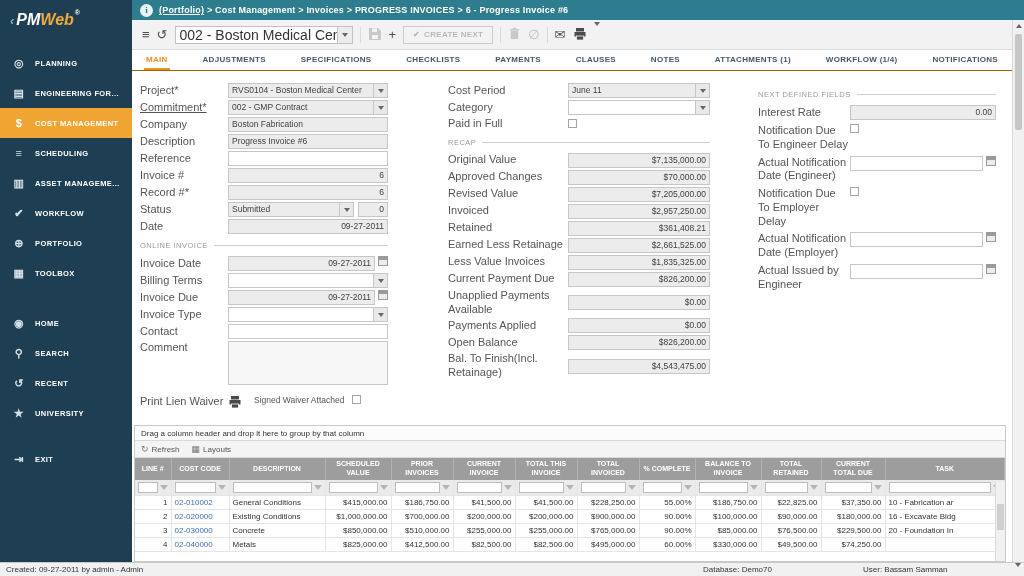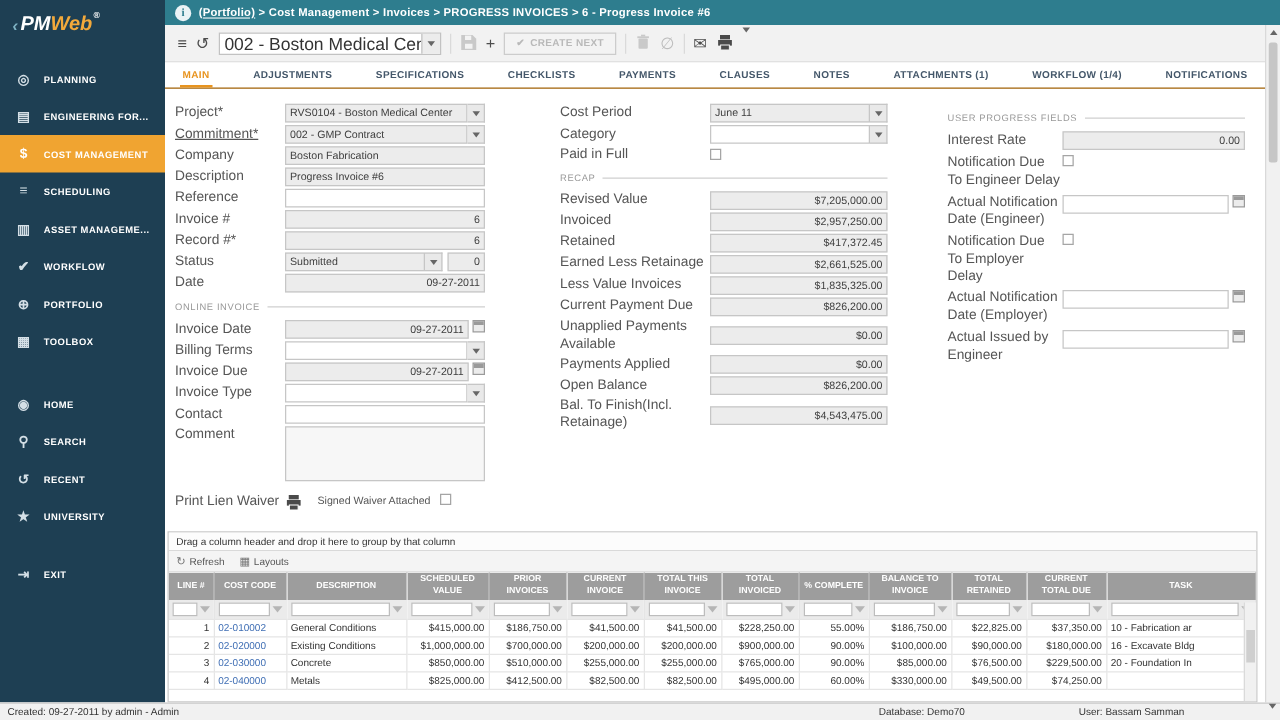--- a/index.html
+++ b/index.html
@@ -393,35 +393,47 @@
             <div class="ctrl">
                 <span class="cb"></span>
               </div>
             </div>
 
           <div class="sect">
               <span>RECAP</span>
             </div>
 
           <div class="frow">
+              <label>Original Value</label>
+              <div class="ctrl">
+                <span class="fld num">$7,135,000.00</span>
+              </div>
+            </div>
+          <div class="frow">
+              <label>Approved Changes</label>
+              <div class="ctrl">
+                <span class="fld num">$70,000.00</span>
+              </div>
+            </div>
+          <div class="frow">
               <label>Revised Value</label>
               <div class="ctrl">
                 <span class="fld num">$7,205,000.00</span>
               </div>
             </div>
           <div class="frow">
               <label>Invoiced</label>
               <div class="ctrl">
                 <span class="fld num">$2,957,250.00</span>
               </div>
             </div>
           <div class="frow">
               <label>Retained</label>
               <div class="ctrl">
-                <span class="fld num">$417,372.45</span>
+                <span class="fld num">$361,408.21</span>
               </div>
             </div>
           <div class="frow">
               <label>Earned Less Retainage</label>
               <div class="ctrl">
                 <span class="fld num">$2,661,525.00</span>
               </div>
             </div>
           <div class="frow">
               <label>Less Value Invoices</label>
@@ -456,21 +468,21 @@
           <div class="frow">
               <label>Bal. To Finish(Incl. Retainage)</label>
               <div class="ctrl">
                 <span class="fld num">$4,543,475.00</span>
               </div>
             </div>
         </div>
 
         <div class="fcol c3">
           <div class="sect">
-              <span>USER PROGRESS FIELDS</span>
+              <span>NEXT DEFINED FIELDS</span>
             </div>
           <div class="frow">
               <label>Interest Rate</label>
             <div class="ctrl">
                 <span class="fld num">0.00</span>
               </div>
             </div>
           <div class="frow top">
               <label>Notification Due To Engineer Delay</label>
             <div class="ctrl">

